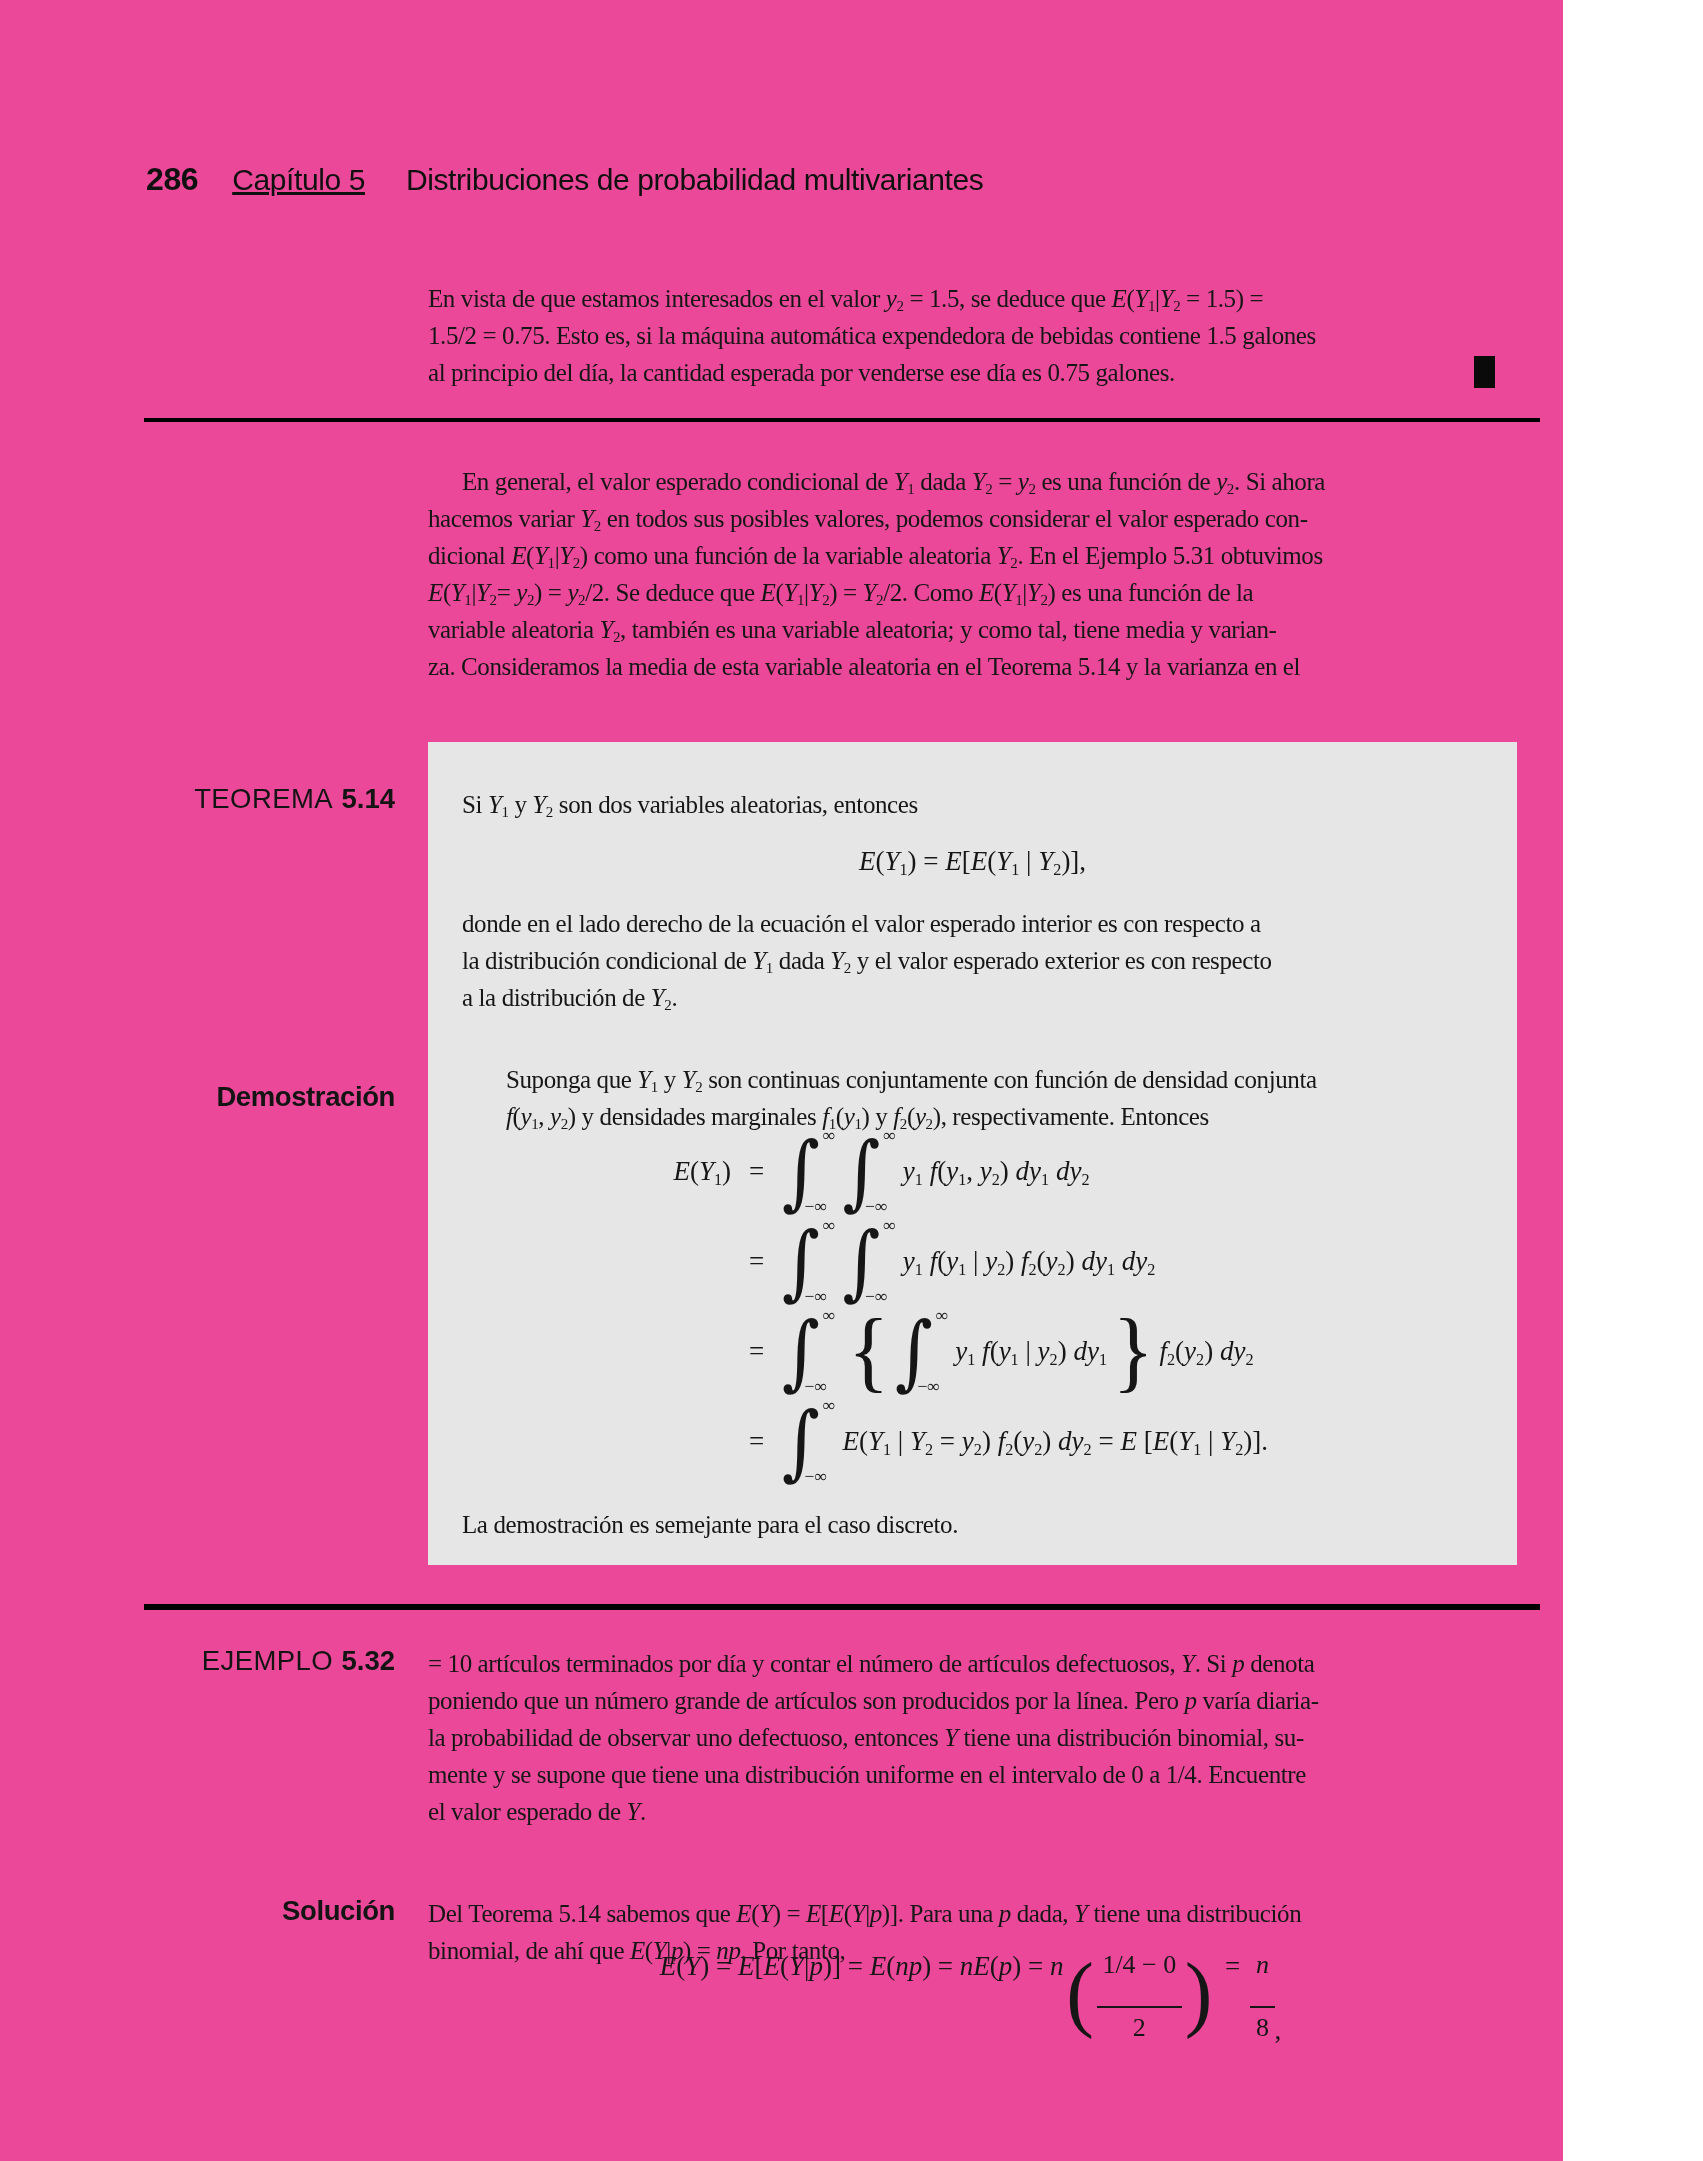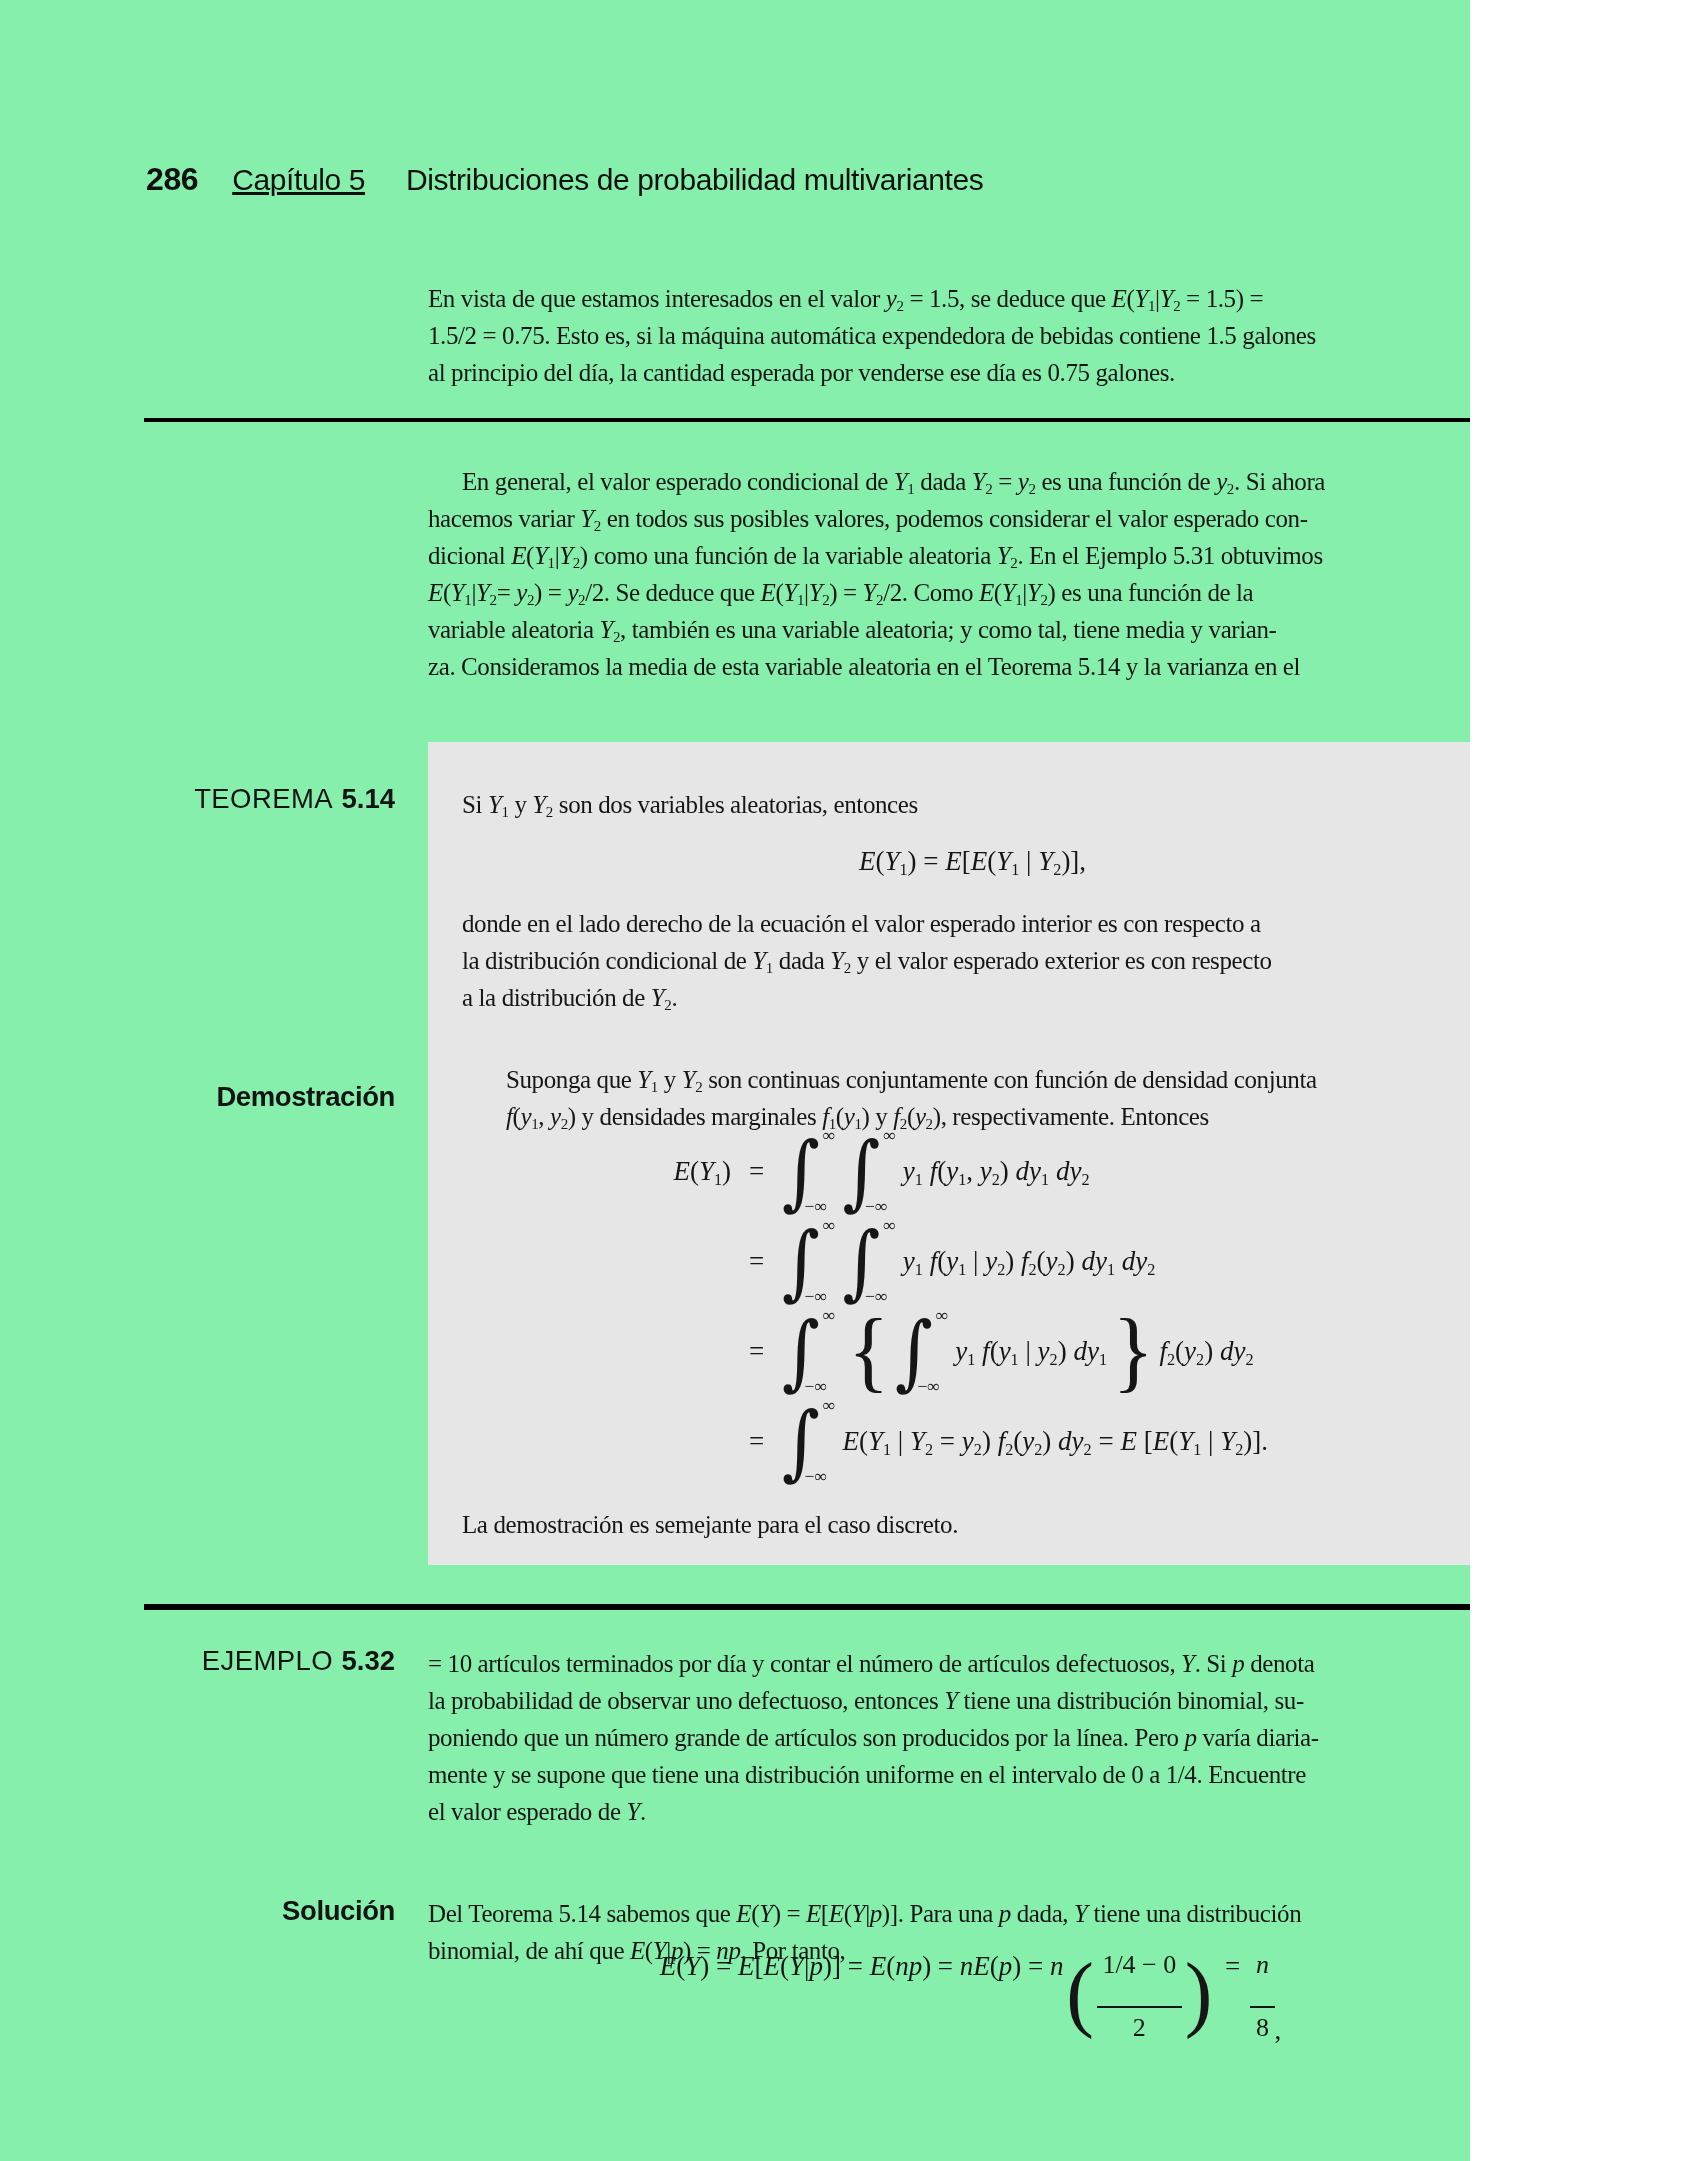--- a/index.html
+++ b/index.html
@@ -1,18 +1,18 @@
 <!DOCTYPE html>
 <html style="font-size:11.3px"><head>
 <meta charset="utf-8">
 <style>
   html,body{margin:0;padding:0;background:#ffffff;}
   #page{
-    position:relative;width:1432px;height:2161px;background:#86efac;
-    font-family:"Liberation Serif","DejaVu Serif",serif;color:#161616;overflow:hidden;padding-left:38px;
+    position:relative;width:1563px;height:2161px;background:#ec4899;
+    font-family:"Liberation Serif","DejaVu Serif",serif;color:#161616;overflow:hidden;
   }
   i{font-style:italic;}
   sub{font-size:60%;vertical-align:-0.28em;line-height:0;}
   .bodyline{height:37px;line-height:37px;white-space:nowrap;font-size:25px;letter-spacing:-0.4px;}
   .indent{padding-left:34px;}
 
   
   .header{position:absolute;top:161px;left:146px;display:flex;align-items:baseline;
     font-family:"Liberation Sans","DejaVu Sans",sans-serif;font-size:30px;letter-spacing:-0.4px;color:#101010;}
   .header .pnum{font-weight:700;font-size:32px;}
@@ -202,22 +202,22 @@
       </div>
     </div>
 
     <div class="p-note bodyline">La demostración es semejante para el caso discreto.</div>
   </div>
 
   <div class="rule rule2"></div>
 
   <div class="para para3">
     <div class="bodyline">= 10 artículos terminados por día y contar el número de artículos defectuosos, <i>Y</i>. Si <i>p</i> denota</div>
+    <div class="bodyline">poniendo que un número grande de artículos son producidos por la línea. Pero <i>p</i> varía diaria-</div>
     <div class="bodyline">la probabilidad de observar uno defectuoso, entonces <i>Y</i> tiene una distribución binomial, su-</div>
-    <div class="bodyline">poniendo que un número grande de artículos son producidos por la línea. Pero <i>p</i> varía diaria-</div>
     <div class="bodyline">mente y se supone que tiene una distribución uniforme en el intervalo de 0 a 1/4. Encuentre</div>
     <div class="bodyline">el valor esperado de <i>Y</i>.</div>
   </div>
 
   <div class="para para4">
     <div class="bodyline">Del Teorema 5.14 sabemos que <i>E</i>(<i>Y</i>) = <i>E</i>[<i>E</i>(<i>Y</i>|<i>p</i>)]. Para una <i>p</i> dada, <i>Y</i> tiene una distribución</div>
     <div class="bodyline">binomial, de ahí que <i>E</i>(<i>Y</i>|<i>p</i>) = <i>np</i>. Por tanto,</div>
   </div>
 
   <div class="final-eq">

